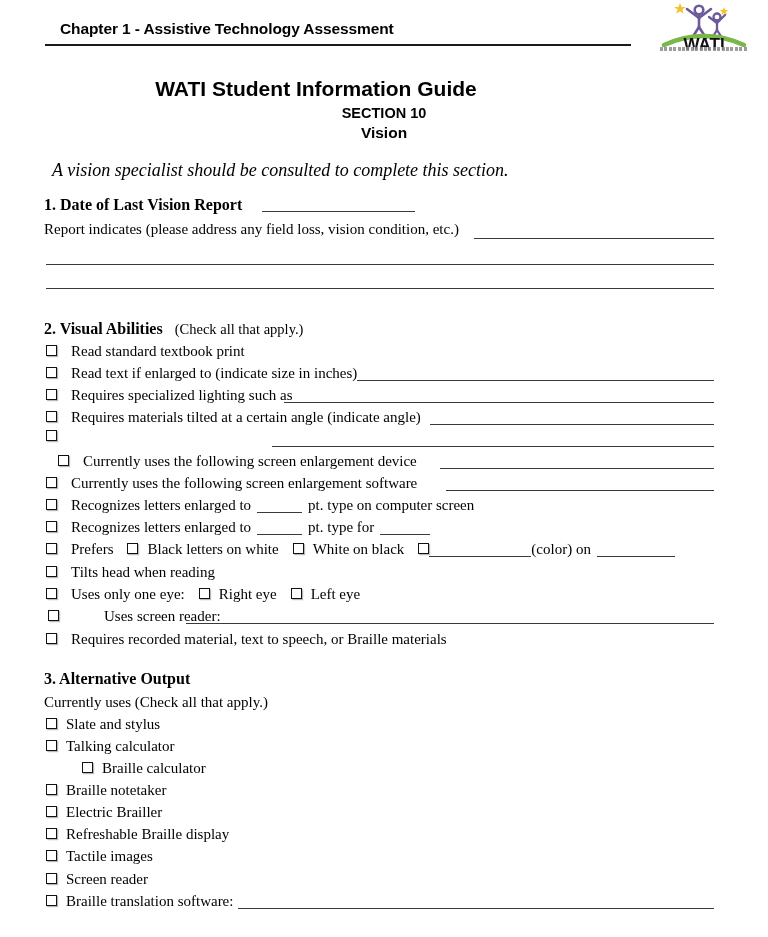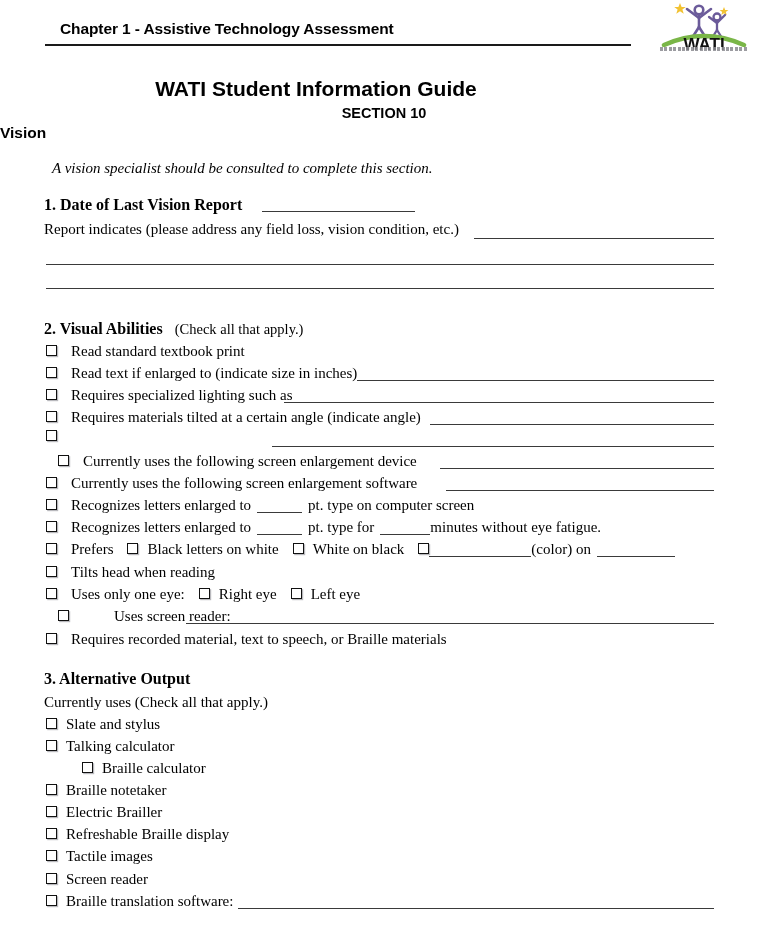--- a/index.html
+++ b/index.html
@@ -80,32 +80,33 @@
     width: 768px;
     text-align: center;
     font-family: "Liberation Sans", "DejaVu Sans", sans-serif;
     font-weight: bold;
     font-size: 14.5px;
   }
   .doc-section-name {
     position: absolute;
     left: 0; top: 124px;
     width: 768px;
+    text-align: center;
     font-family: "Liberation Sans", "DejaVu Sans", sans-serif;
     font-weight: bold;
     font-size: 15.5px;
   }
 
   
   .intro {
     position: absolute;
     left: 52px;
     top: 160px;
     font-style: italic;
-    font-size: 15px;
+    font-size: 18px;
   }
 
   .sec-head {
     position: absolute;
     left: 44px;
     font-weight: bold;
     font-size: 16px;
     white-space: nowrap;
   }
   .sec-head .sub {
@@ -285,21 +286,20 @@
 <div class="cb-row" style="left:46px; top:519px;">
   <span class="cb"></span>
   <span class="cb-gap-lg"></span>
   <span class="txt">Recognizes letters enlarged to</span>
   <span class="cb-gap-sm"></span>
   <span class="blank" style="width:45px;"></span>
   <span class="cb-gap-sm"></span>
   <span class="txt">pt. type for</span>
   <span class="cb-gap-sm"></span>
   <span class="blank" style="width:50px;"></span>
-  <span class="txt">minutes without eye fatigue.</span>
 </div>
 
 <div class="cb-row" style="left:46px; top:541px;">
   <span class="cb"></span>
   <span class="cb-gap-lg"></span>
   <span class="txt">Prefers</span>
   <span class="cb-gap-lg"></span>
   <span class="cb"></span>
   <span class="cb-gap"></span>
   <span class="txt">Black letters on white</span>
@@ -328,21 +328,21 @@
   <span class="cb-gap-lg"></span>
   <span class="cb"></span>
   <span class="cb-gap"></span>
   <span class="txt">Right eye</span>
   <span class="cb-gap-lg"></span>
   <span class="cb"></span>
   <span class="cb-gap"></span>
   <span class="txt">Left eye</span>
 </div>
 
-<div class="cb-row" style="left:58px; top:608px;gap:18px;">
+<div class="cb-row" style="left:48px; top:608px;gap:18px;">
   <span class="cb"></span>
   <span class="cb-gap"></span>
   <span class="txt">Uses screen reader:</span>
 </div>
 <div class="rule" style="left:186px; top:623px; width:528px;"></div>
 
 <div class="cb-row" style="left:46px; top:631px;">
   <span class="cb"></span>
   <span class="cb-gap-lg"></span>
   <span class="txt">Requires recorded material, text to speech, or Braille materials</span>

